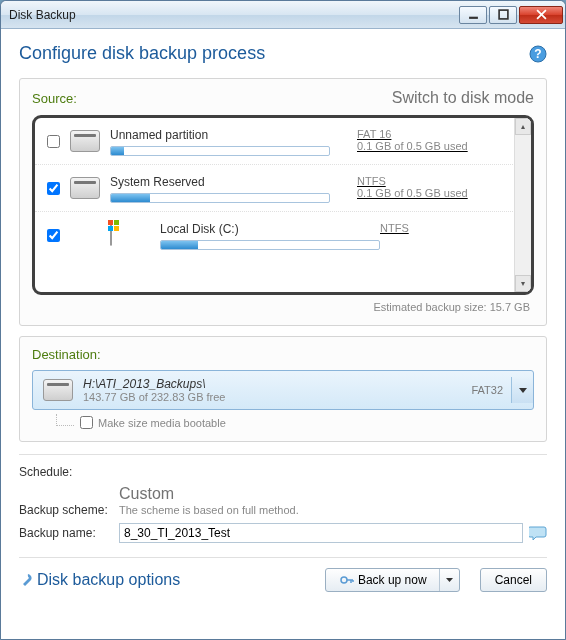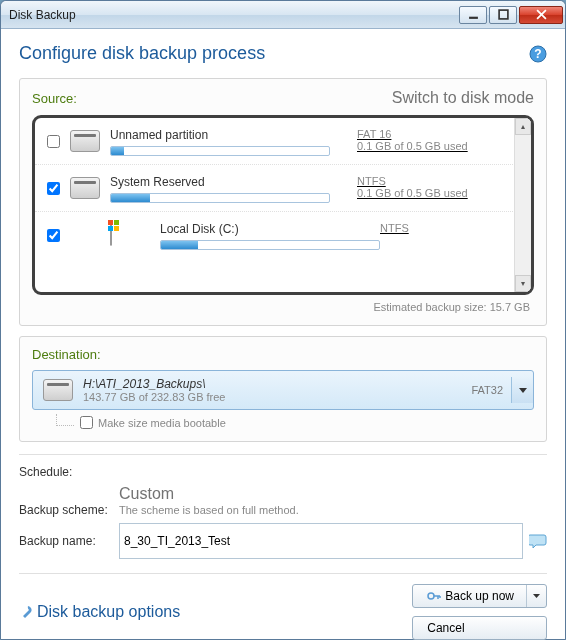--- a/index.html
+++ b/index.html
@@ -62,31 +62,31 @@
 .bootable-row .hook { width: 18px; height: 12px; border-left: 1px dotted #bbb; border-bottom: 1px dotted #bbb; margin-right: 6px; margin-top: -6px; }
 .bootable-row input { margin-right: 5px; }
 
 .settings { border-top: 1px solid #e0e0e0; margin-top: 2px; padding-top: 10px; font-size: 12px; }
 .setting-row { display: flex; margin-bottom: 6px; align-items: flex-end; }
 .setting-row .lbl { width: 100px; color: #333; }
 .setting-row .val { flex: 1; color: #333; }
 .grey-text { color: #888; font-size: 11px; }
 
 .name-input-wrap { flex: 1; display: flex; align-items: center; }
-.name-input { flex: 1; border: 1px solid #b5c7d6; padding: 2px 4px; font-size: 12px; height: 36px; }
+.name-input { flex: 1; border: 1px solid #b5c7d6; padding: 2px 4px; font-size: 12px; height: 20px; }
 .comment-icon { width: 18px; height: 14px; margin-left: 6px; }
 
 .footer { border-top: 1px solid #e0e0e0; margin-top: 8px; padding-top: 10px; display: flex; align-items: center; }
 .footer-link { color: #1d5b9b; font-size: 16px; display: flex; align-items: center; gap: 4px; cursor: pointer; }
 .footer-link svg { width: 14px; height: 14px; }
 .footer-spacer { flex: 1; }
 .btn { height: 24px; border: 1px solid #9aafc2; border-radius: 3px; background: linear-gradient(to bottom, #fefefe, #e6edf3); font-size: 12px; padding: 0 14px; display: flex; align-items: center; gap: 4px; cursor: pointer; }
 .btn.split { padding-right: 0; }
 .btn .split-arrow { border-left: 1px solid #b8c8d6; padding: 0 6px; height: 100%; display: flex; align-items: center; margin-left: 8px; }
-.btn-group { display: flex; gap: 8px; flex-direction: column; }
+.btn-group { display: flex; gap: 20px; }
 .btn svg.key { width: 14px; height: 14px; }
 </style>
 </head>
 <body>
 
 <div class="window">
 
   <div class="titlebar">
     <span class="title">Disk Backup</span>
     <div class="winbtns">

